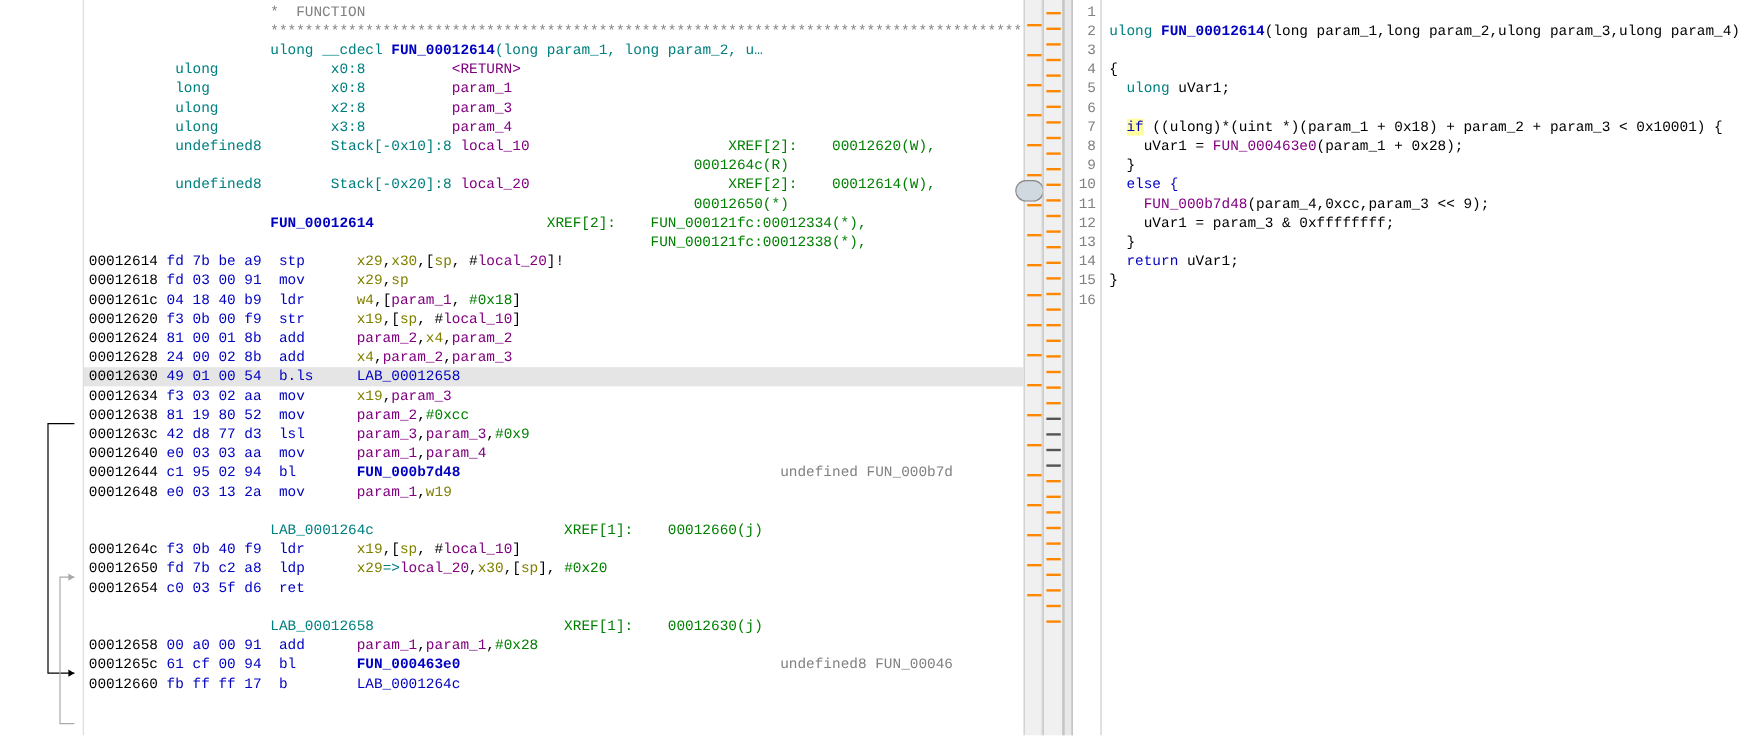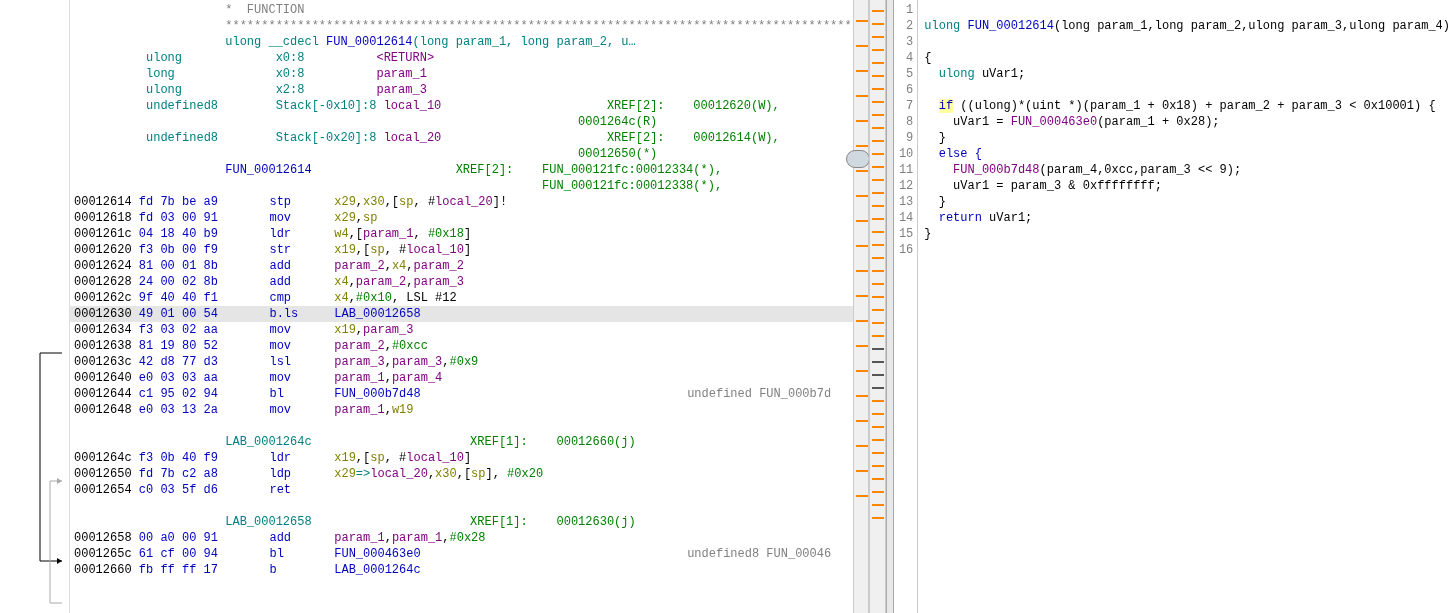--- a/index.html
+++ b/index.html
@@ -6,26 +6,26 @@
 body { font-family:"Courier New",monospace; font-size:12px; background:#fff; color:#000; overflow:hidden; }
 .container { display:flex; width:1450px; height:613px; }
 .left-panel { width:865px; height:613px; overflow:hidden; background:#fff; position:relative; }
 .flow-gutter { position:absolute; left:0; top:0; width:70px; height:613px; border-right:1px solid #ddd; }
 .flow-gutter svg { position:absolute; left:0; top:0; }
 .listing { position:absolute; left:70px; top:0; right:0; padding:2px 0 0 0; line-height:16px; }
 .line { white-space:pre; height:16px; padding-left:4px; }
 .line.hl { background:#e5e5e5; }
 .addr { color:#000; }
 .bytes { color:#0000c0; }
-.mnem { color:#0000c0;margin-left:37px; }
+.mnem { color:#0000c0; }
 .type { color:#008080; }
 .teal { color:#008080; }
 .reg { color:#808000;text-align:center; }
 .param { color:#800080; }
-.func { color:#0000c0; }
+.func { color:#0000c0;font-weight:bold; }
 .num { color:#008000; }
 .label { color:#0000c0; }
 .xref { color:#008000; }
 .gray { color:#808080; }
 .black { color:#000; }
 
 .scroll-strip { width:16px; background:#f0f0f0; border-left:1px solid #ccc; border-right:1px solid #ccc; position:relative; }
 .scroll-mark { position:absolute; left:2px; width:12px; height:2px; background:#ff8800; }
 .scroll-knob { position:absolute; left:-8px; width:24px; height:18px; border-radius:9px; background:#d0d8e0; border:1px solid #888; }
 
@@ -56,33 +56,33 @@
         <path d="M 62 481 l -5 -3 l 0 6 z" fill="#aaa"></path>
       </svg>
     </div>
     <div class="listing" id="listing">
         <div class="line"><span class="gray">                     *  FUNCTION                                                                                 *</span></div>
         <div class="line"><span class="gray">                     *********************************************************************************************</span></div>
         <div class="line"><span>                     </span><span class="type">ulong __cdecl </span><span class="func">FUN_00012614</span><span class="type">(long param_1, long param_2, u…</span></div>
         <div class="line"><span>          </span><span class="type">ulong           </span><span>  </span><span class="teal">x0:8          </span><span class="param">&lt;RETURN&gt;</span></div>
         <div class="line"><span>          </span><span class="type">long            </span><span>  </span><span class="teal">x0:8          </span><span class="param">param_1</span></div>
         <div class="line"><span>          </span><span class="type">ulong           </span><span>  </span><span class="teal">x2:8          </span><span class="param">param_3</span></div>
+        <div class="line"><span>          </span><span class="type">ulong           </span><span>  </span><span class="teal">x3:8          </span><span class="param">param_4</span></div>
         <div class="line"><span>          </span><span class="type">undefined8      </span><span>  </span><span class="teal">Stack[-0x10]:8 </span><span class="param">local_10                    </span><span>   </span><span class="xref">XREF[2]:    </span><span class="xref">00012620(W), </span></div>
         <div class="line"><span>                                                                      </span><span class="xref">0001264c(R)  </span></div>
         <div class="line"><span>          </span><span class="type">undefined8      </span><span>  </span><span class="teal">Stack[-0x20]:8 </span><span class="param">local_20                    </span><span>   </span><span class="xref">XREF[2]:    </span><span class="xref">00012614(W), </span></div>
         <div class="line"><span>                                                                      </span><span class="xref">00012650(*)  </span></div>
         <div class="line"><span>                     </span><span class="func">FUN_00012614                    </span><span class="xref">XREF[2]:    </span><span class="xref">FUN_000121fc:00012334(*), </span></div>
         <div class="line"><span>                                                                 </span><span class="xref">FUN_000121fc:00012338(*), </span></div>
         <div class="line"><span class="addr">00012614 </span><span class="bytes">fd 7b be a9 </span><span> </span><span class="mnem">stp     </span><span> </span><span class="reg">x29</span><span class="black">,</span><span class="reg">x30</span><span class="black">,[</span><span class="reg">sp</span><span class="black">, #</span><span class="param">local_20</span><span class="black">]!</span></div>
         <div class="line"><span class="addr">00012618 </span><span class="bytes">fd 03 00 91 </span><span> </span><span class="mnem">mov     </span><span> </span><span class="reg">x29</span><span class="black">,</span><span class="reg">sp</span></div>
         <div class="line"><span class="addr">0001261c </span><span class="bytes">04 18 40 b9 </span><span> </span><span class="mnem">ldr     </span><span> </span><span class="reg">w4</span><span class="black">,[</span><span class="param">param_1</span><span class="black">, </span><span class="num">#0x18</span><span class="black">]</span></div>
         <div class="line"><span class="addr">00012620 </span><span class="bytes">f3 0b 00 f9 </span><span> </span><span class="mnem">str     </span><span> </span><span class="reg">x19</span><span class="black">,[</span><span class="reg">sp</span><span class="black">, #</span><span class="param">local_10</span><span class="black">]</span></div>
         <div class="line"><span class="addr">00012624 </span><span class="bytes">81 00 01 8b </span><span> </span><span class="mnem">add     </span><span> </span><span class="param">param_2</span><span class="black">,</span><span class="reg">x4</span><span class="black">,</span><span class="param">param_2</span></div>
         <div class="line"><span class="addr">00012628 </span><span class="bytes">24 00 02 8b </span><span> </span><span class="mnem">add     </span><span> </span><span class="reg">x4</span><span class="black">,</span><span class="param">param_2</span><span class="black">,</span><span class="param">param_3</span></div>
-        <div class="line"><span class="addr">0001262c </span><span class="bytes">9f 40 40 f1 </span><span> </span><span class="mnem">cmp     </span><span> </span><span class="reg">x4</span><span class="black">,</span><span class="num">#0x10</span><span class="black">, LSL #12</span></div>
         <div class="line hl"><span class="addr">00012630 </span><span class="bytes">49 01 00 54 </span><span> </span><span class="mnem">b.ls    </span><span> </span><span class="label">LAB_00012658</span></div>
         <div class="line"><span class="addr">00012634 </span><span class="bytes">f3 03 02 aa </span><span> </span><span class="mnem">mov     </span><span> </span><span class="reg">x19</span><span class="black">,</span><span class="param">param_3</span></div>
         <div class="line"><span class="addr">00012638 </span><span class="bytes">81 19 80 52 </span><span> </span><span class="mnem">mov     </span><span> </span><span class="param">param_2</span><span class="black">,</span><span class="num">#0xcc</span></div>
         <div class="line"><span class="addr">0001263c </span><span class="bytes">42 d8 77 d3 </span><span> </span><span class="mnem">lsl     </span><span> </span><span class="param">param_3</span><span class="black">,</span><span class="param">param_3</span><span class="black">,</span><span class="num">#0x9</span></div>
         <div class="line"><span class="addr">00012640 </span><span class="bytes">e0 03 03 aa </span><span> </span><span class="mnem">mov     </span><span> </span><span class="param">param_1</span><span class="black">,</span><span class="param">param_4</span></div>
         <div class="line"><span class="addr">00012644 </span><span class="bytes">c1 95 02 94 </span><span> </span><span class="mnem">bl      </span><span> </span><span class="func">FUN_000b7d48</span><span>                                     </span><span class="gray">undefined FUN_000b7d</span></div>
         <div class="line"><span class="addr">00012648 </span><span class="bytes">e0 03 13 2a </span><span> </span><span class="mnem">mov     </span><span> </span><span class="param">param_1</span><span class="black">,</span><span class="reg">w19</span></div>
         <div class="line"><span> </span></div>
         <div class="line"><span>                     </span><span class="teal">LAB_0001264c                      </span><span class="xref">XREF[1]:    </span><span class="xref">00012660(j)</span></div>
         <div class="line"><span class="addr">0001264c </span><span class="bytes">f3 0b 40 f9 </span><span> </span><span class="mnem">ldr     </span><span> </span><span class="reg">x19</span><span class="black">,[</span><span class="reg">sp</span><span class="black">, #</span><span class="param">local_10</span><span class="black">]</span></div>

